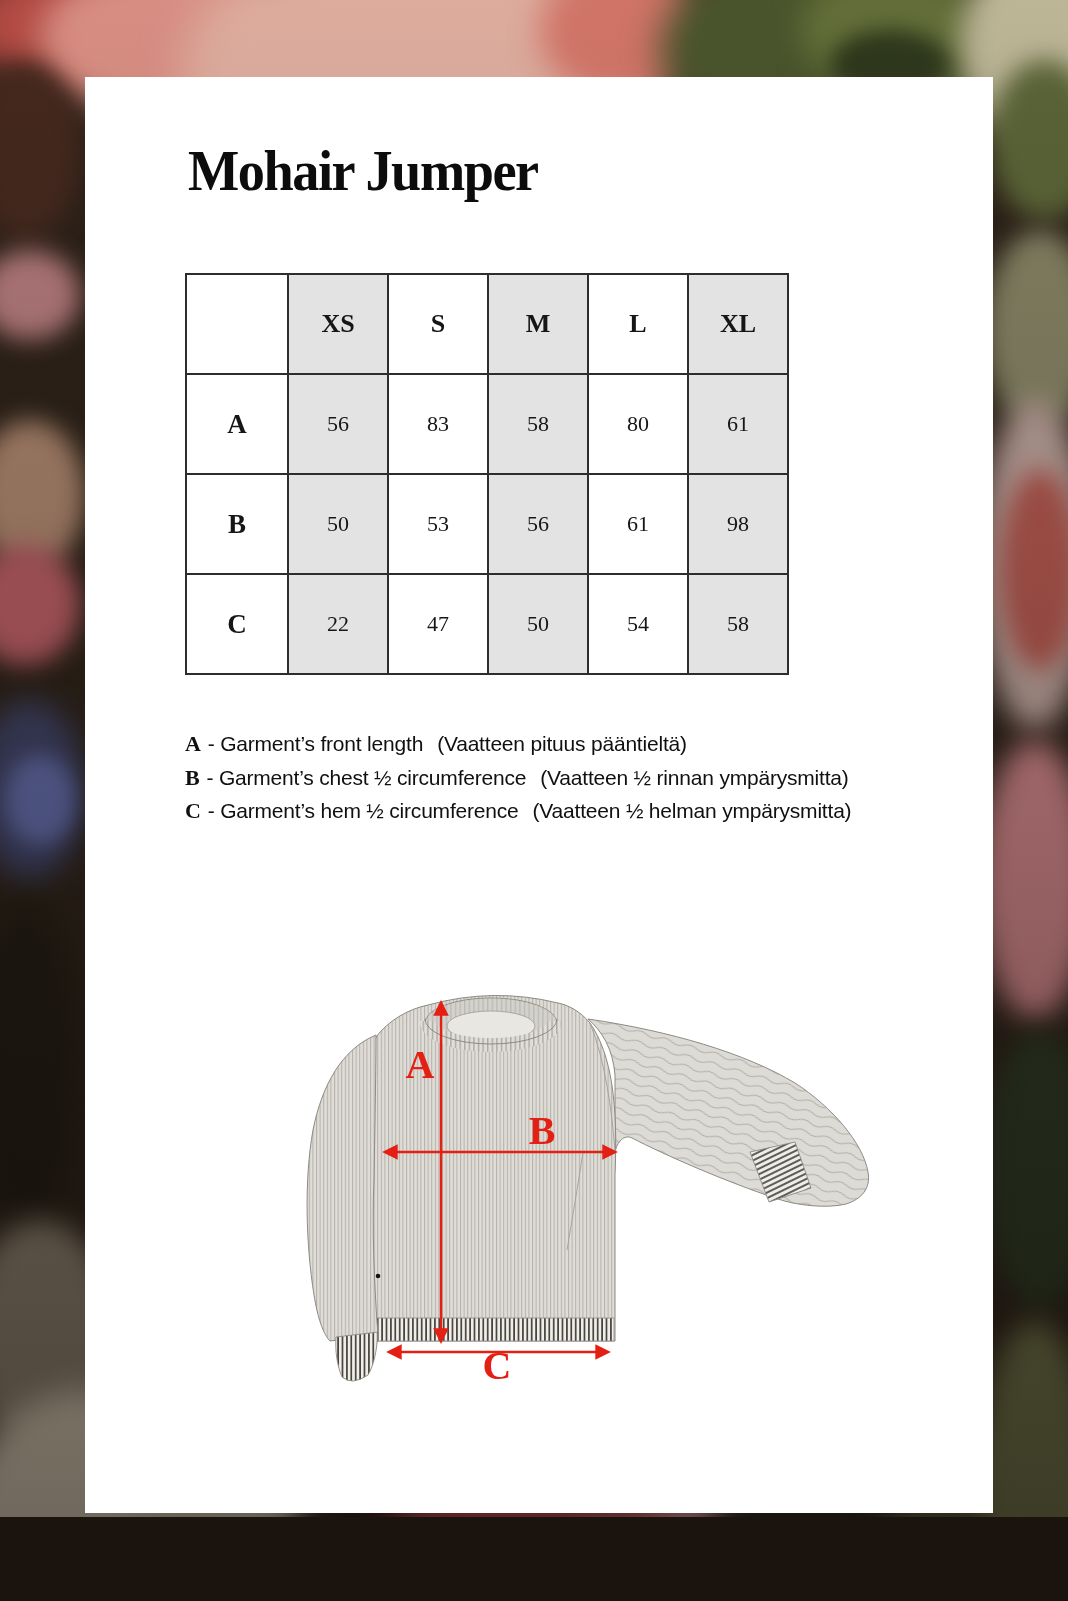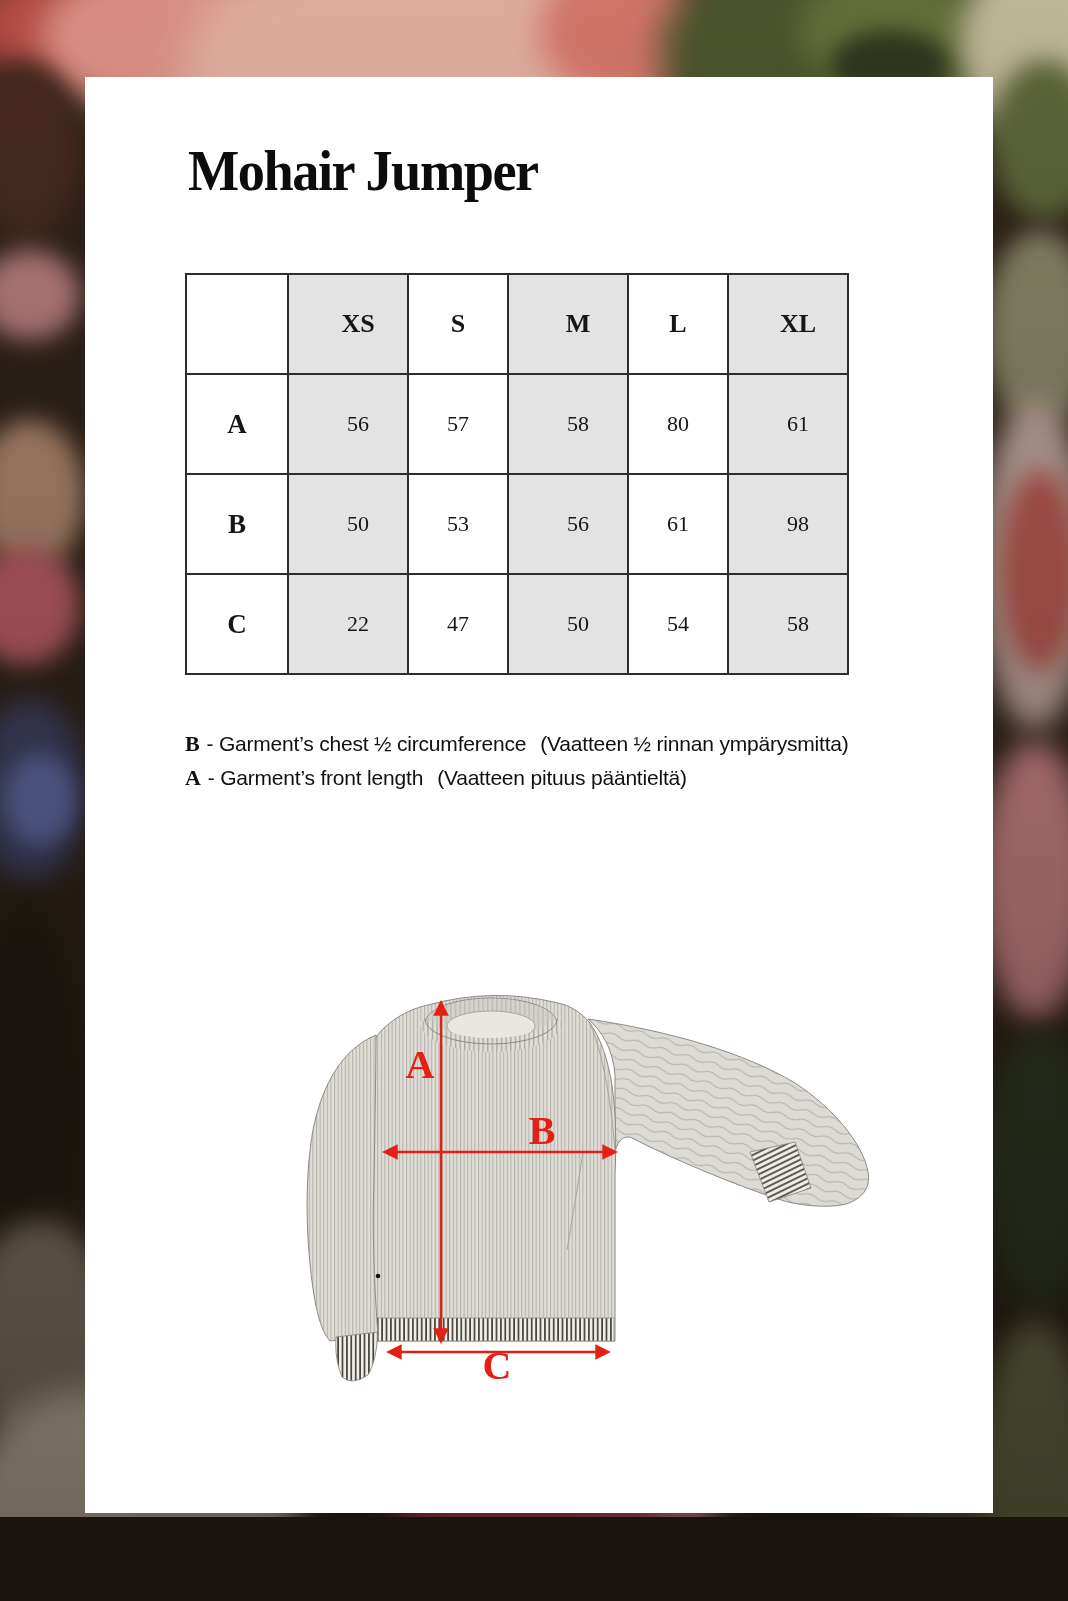--- a/index.html
+++ b/index.html
@@ -16,21 +16,21 @@
          font-family:"Liberation Serif",serif;font-weight:700;font-size:56px;
          letter-spacing:-1.5px;color:#0c0c0c;transform:scaleX(.97);transform-origin:left;}
   
   .size-table{position:absolute;left:100px;top:196px;border-collapse:collapse;
               font-family:"Liberation Serif",serif;color:#161616;}
   .size-table th,.size-table td{border:2px solid #2d2d2d;text-align:center;vertical-align:middle;padding:0;}
   .size-table .corner{width:100px;}
   .size-table th{width:98px;height:98px;font-weight:700;font-size:26px;}
   .size-table td{height:98px;font-size:22px;font-weight:400;}
   .size-table td.rowlabel{font-weight:700;font-size:27px;}
-  .size-table .shade{background:#e4e3e3;padding-left:20px;}
+  .size-table .shade{background:#e4e3e3;}
   
   .legend{position:absolute;left:100px;top:650px;color:#101010;}
   .legend-line{font-size:21px;letter-spacing:-.2px;line-height:33.5px;white-space:nowrap;}
   .legend-line .lk{font-family:"Liberation Serif",serif;font-weight:700;font-size:22px;margin-right:7px;}
   .legend-line .lf{margin-left:14px;}
   
   .diagram{position:absolute;left:195px;top:868px;}
 </style>
 </head>
 <body>
@@ -89,21 +89,21 @@
           <th>S</th>
           <th class="shade">M</th>
           <th>L</th>
           <th class="shade">XL</th>
         </tr>
       </thead>
       <tbody>
         <tr>
           <td class="rowlabel">A</td>
           <td class="shade">56</td>
-          <td>57</td>
+          <td>83</td>
           <td class="shade">58</td>
           <td>80</td>
           <td class="shade">61</td>
         </tr>
         <tr>
           <td class="rowlabel">B</td>
           <td class="shade">50</td>
           <td>53</td>
           <td class="shade">56</td>
           <td>61</td>
@@ -115,24 +115,27 @@
           <td>47</td>
           <td class="shade">50</td>
           <td>54</td>
           <td class="shade">58</td>
         </tr>
       </tbody>
     </table>
 
     <div class="legend">
       <div class="legend-line">
+        <span class="lk">A</span><span class="lt">- Garment’s front length</span><span class="lf">(Vaatteen pituus pääntieltä)</span>
+      </div>
+      <div class="legend-line">
         <span class="lk">B</span><span class="lt">- Garment’s chest ½ circumference</span><span class="lf">(Vaatteen ½ rinnan ympärysmitta)</span>
       </div>
       <div class="legend-line">
-        <span class="lk">A</span><span class="lt">- Garment’s front length</span><span class="lf">(Vaatteen pituus pääntieltä)</span>
+        <span class="lk">C</span><span class="lt">- Garment’s hem ½ circumference</span><span class="lf">(Vaatteen ½ helman ympärysmitta)</span>
       </div>
     </div>
 
     <svg class="diagram" width="600" height="450" viewBox="0 0 600 450">
       <defs>
         <pattern id="rib" width="3.6" height="10" patternUnits="userSpaceOnUse">
           <rect width="3.6" height="10" fill="#dfddd7"></rect>
           <line x1="0.6" y1="0" x2="0.6" y2="10" stroke="#aba69f" stroke-width="0.9"></line>
         </pattern>
         <pattern id="ribDark" width="4.4" height="10" patternUnits="userSpaceOnUse">

